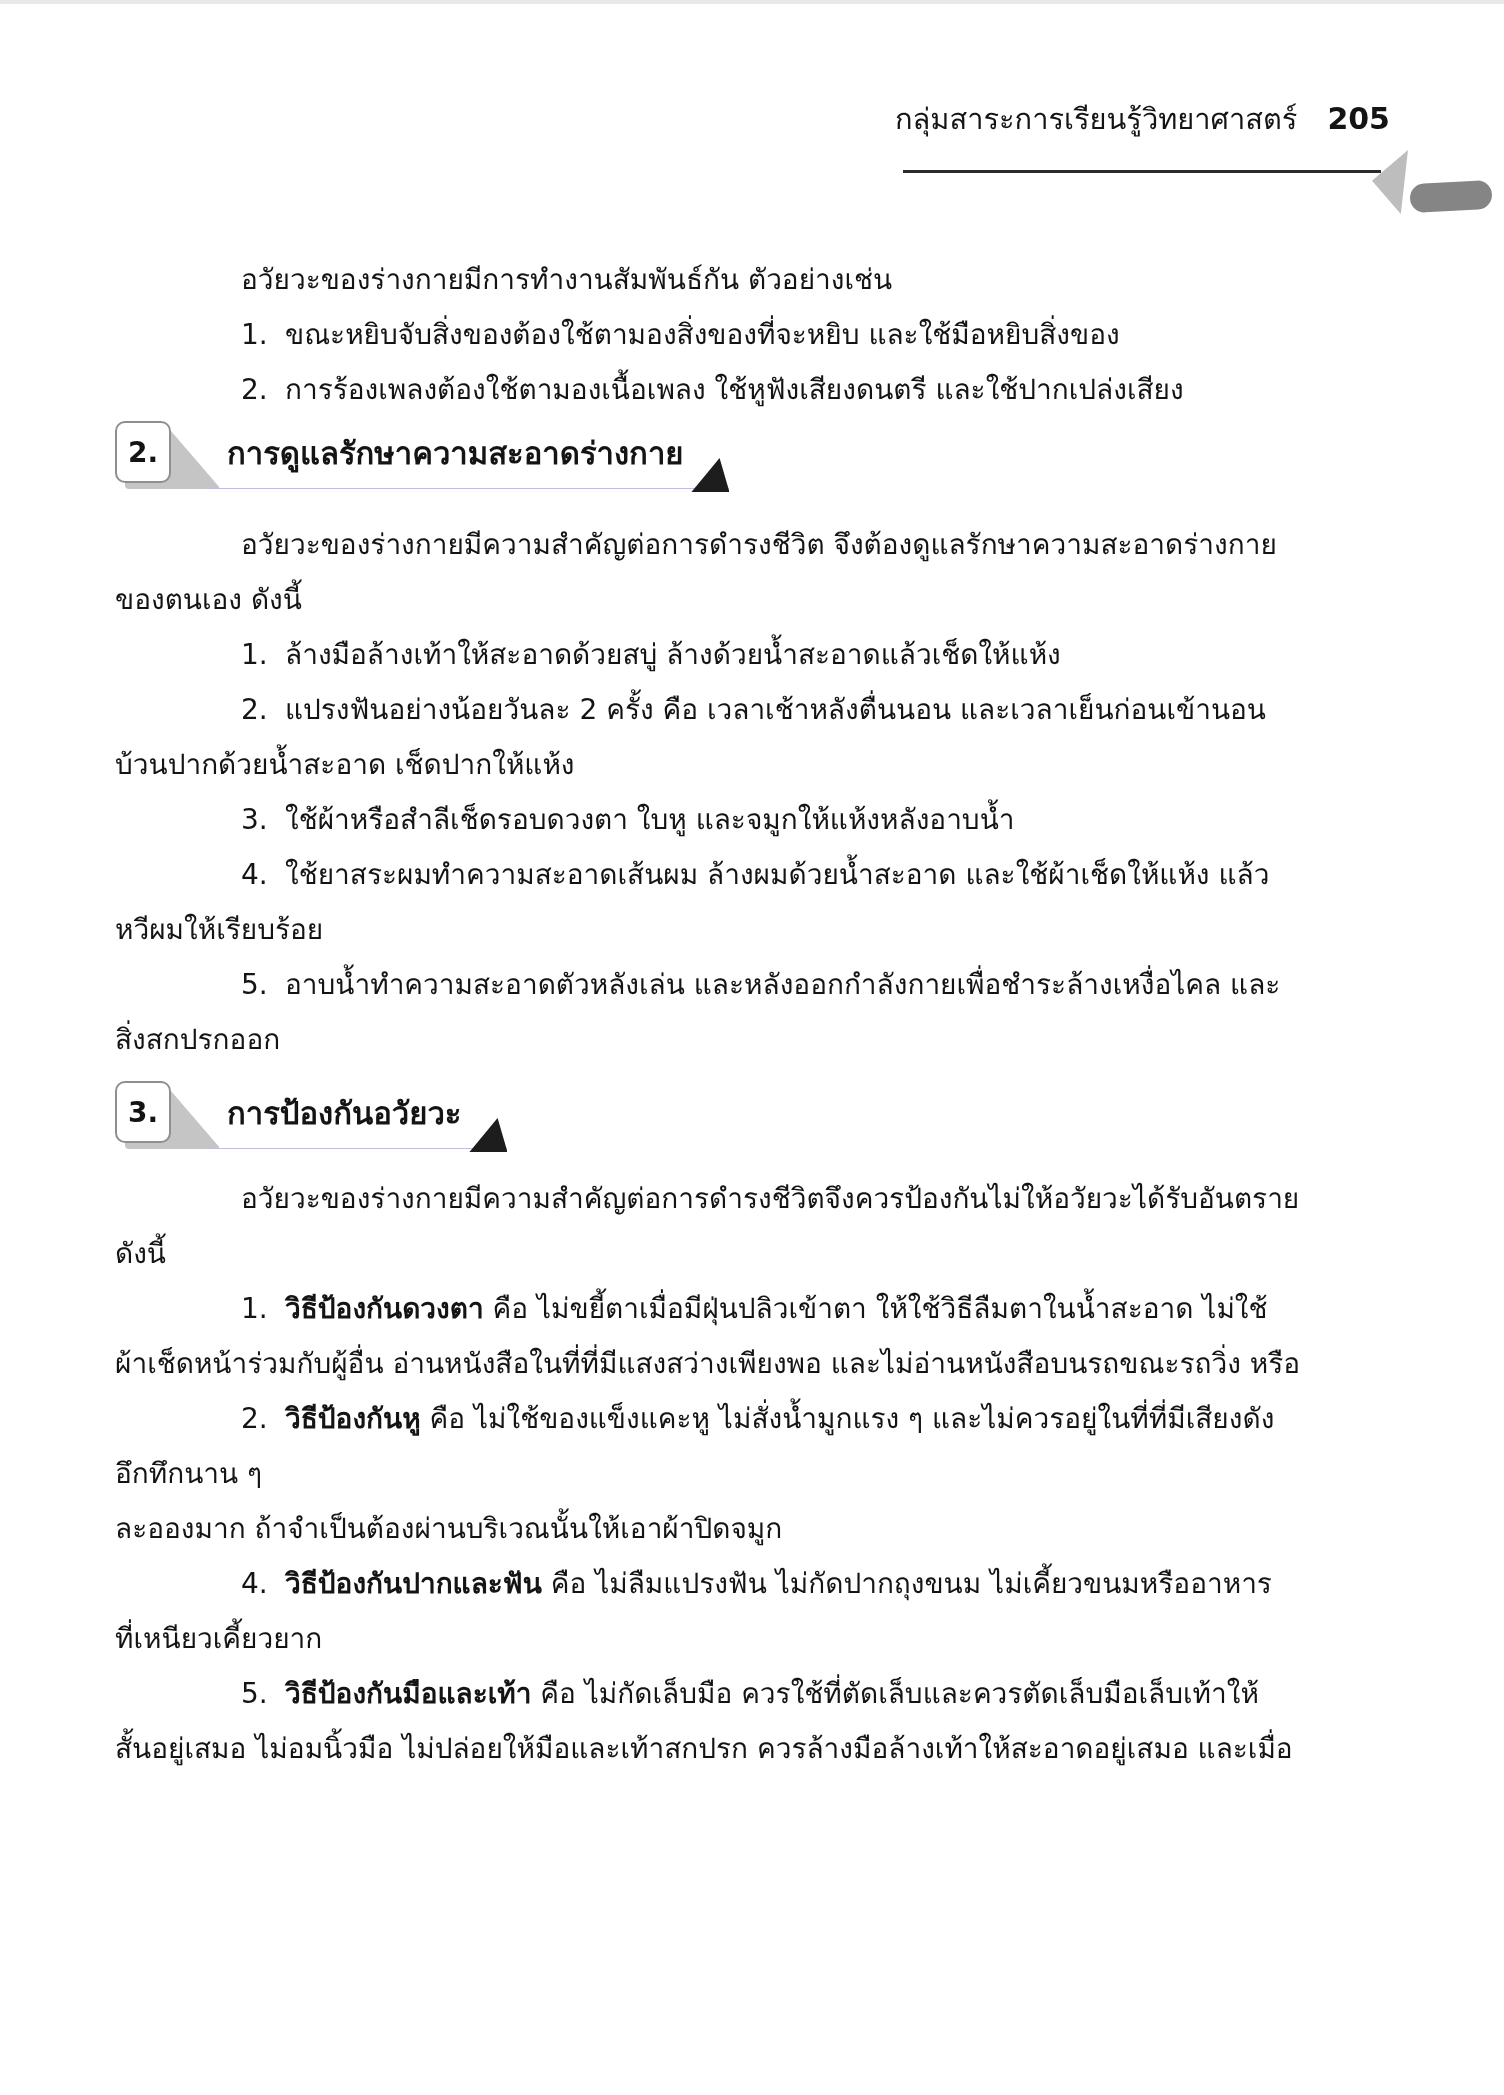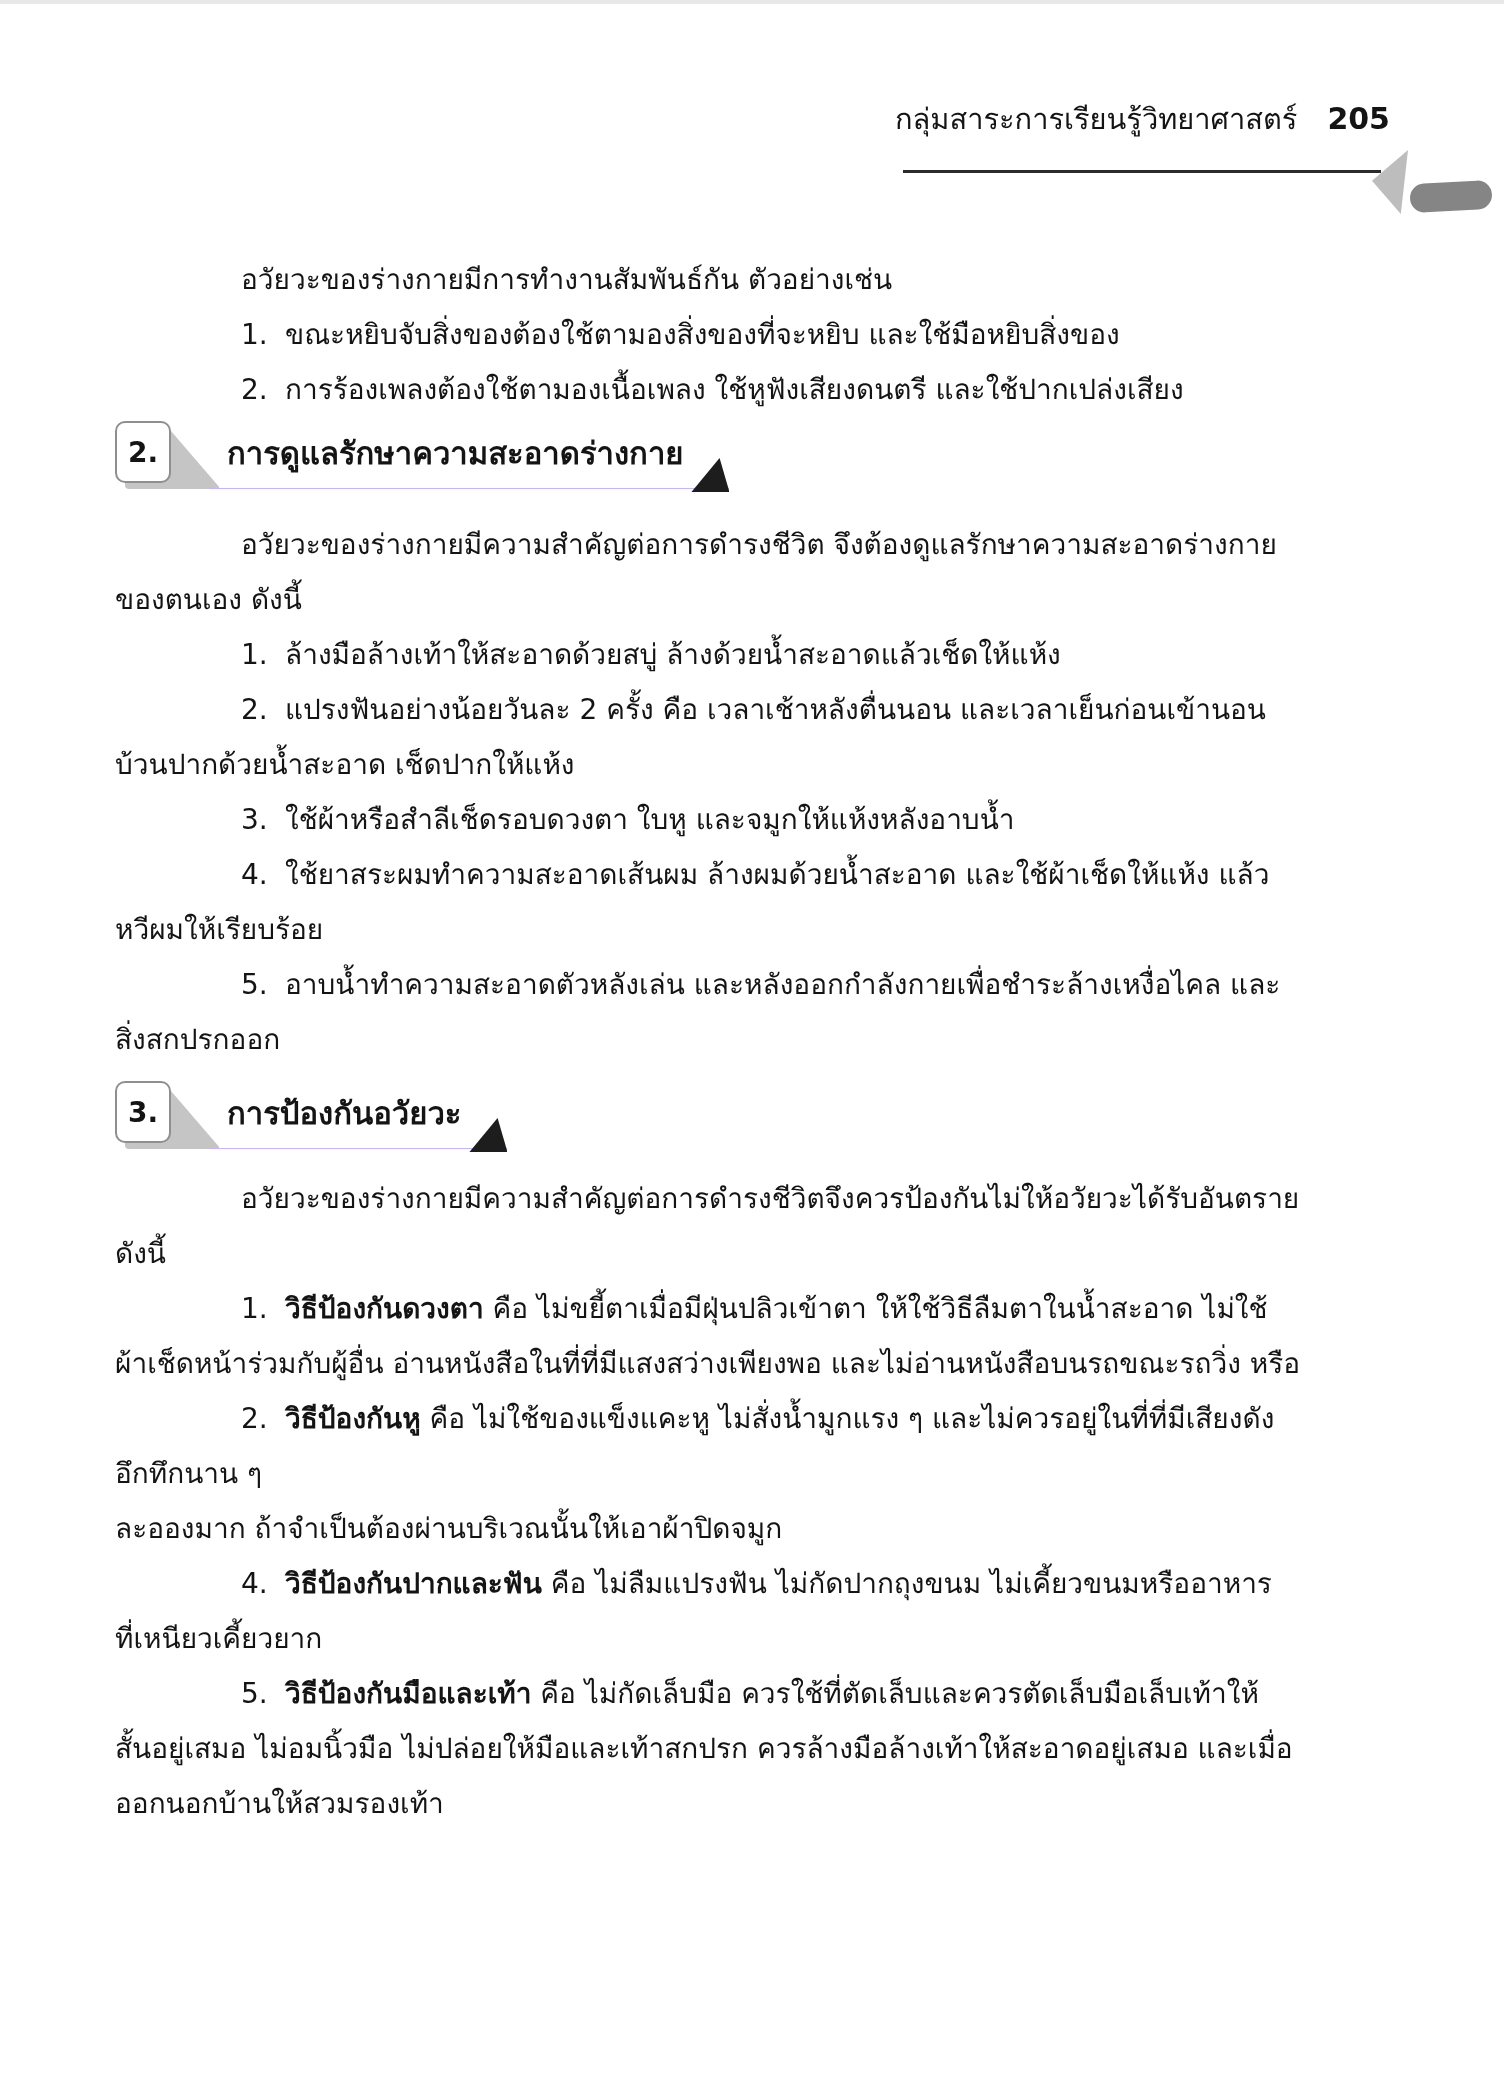--- a/index.html
+++ b/index.html
@@ -142,17 +142,16 @@
         <div class="ln"><span>ดังนี้</span></div>
         <div class="ln ind"><span class="num">1.</span><span class="bold">วิธีป้องกันดวงตา</span><span> คือ ไม่ขยี้ตาเมื่อมีฝุ่นปลิวเข้าตา ให้ใช้วิธีลืมตาในน้ำสะอาด ไม่ใช้</span></div>
         <div class="ln"><span>ผ้าเช็ดหน้าร่วมกับผู้อื่น อ่านหนังสือในที่ที่มีแสงสว่างเพียงพอ และไม่อ่านหนังสือบนรถขณะรถวิ่ง หรือ</span></div>
         <div class="ln ind"><span class="num">2.</span><span class="bold">วิธีป้องกันหู</span><span> คือ ไม่ใช้ของแข็งแคะหู ไม่สั่งน้ำมูกแรง ๆ และไม่ควรอยู่ในที่ที่มีเสียงดัง</span></div>
         <div class="ln"><span>อึกทึกนาน ๆ</span></div>
         <div class="ln"><span>ละอองมาก ถ้าจำเป็นต้องผ่านบริเวณนั้นให้เอาผ้าปิดจมูก</span></div>
         <div class="ln ind"><span class="num">4.</span><span class="bold">วิธีป้องกันปากและฟัน</span><span> คือ ไม่ลืมแปรงฟัน ไม่กัดปากถุงขนม ไม่เคี้ยวขนมหรืออาหาร</span></div>
         <div class="ln"><span>ที่เหนียวเคี้ยวยาก</span></div>
         <div class="ln ind"><span class="num">5.</span><span class="bold">วิธีป้องกันมือและเท้า</span><span> คือ ไม่กัดเล็บมือ ควรใช้ที่ตัดเล็บและควรตัดเล็บมือเล็บเท้าให้</span></div>
         <div class="ln"><span>สั้นอยู่เสมอ ไม่อมนิ้วมือ ไม่ปล่อยให้มือและเท้าสกปรก ควรล้างมือล้างเท้าให้สะอาดอยู่เสมอ และเมื่อ</span></div>
-        <div class="ln"><span>ออกนอกบ้านให้สวมรองเท้า</span></div>
       </div>
 
   </div>
 </div>
 
 </body></html>

